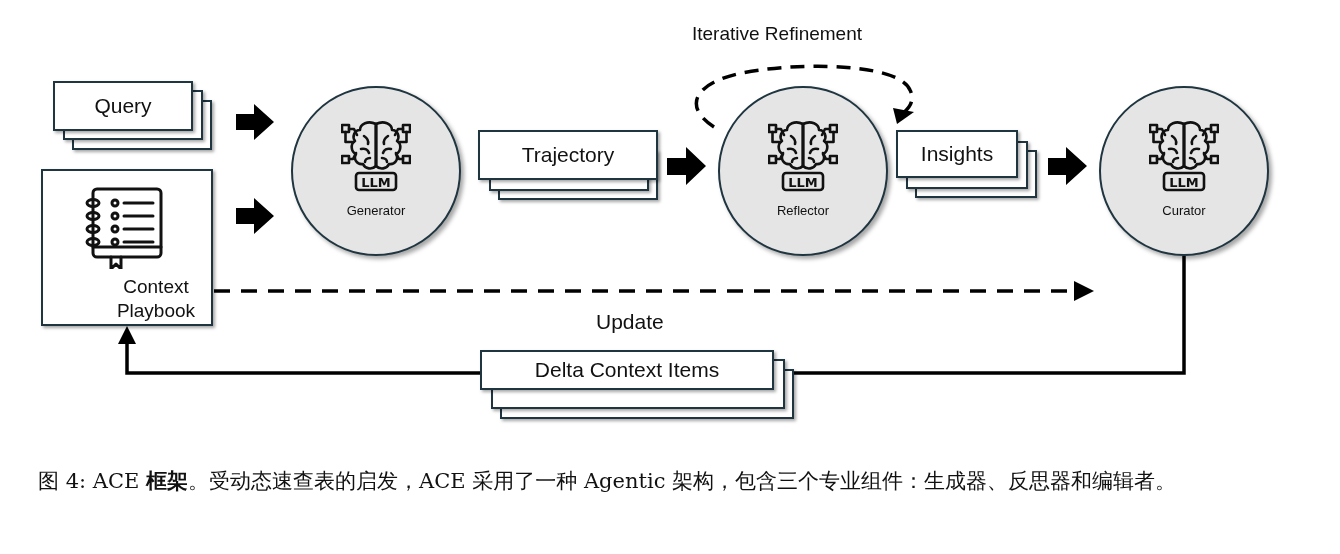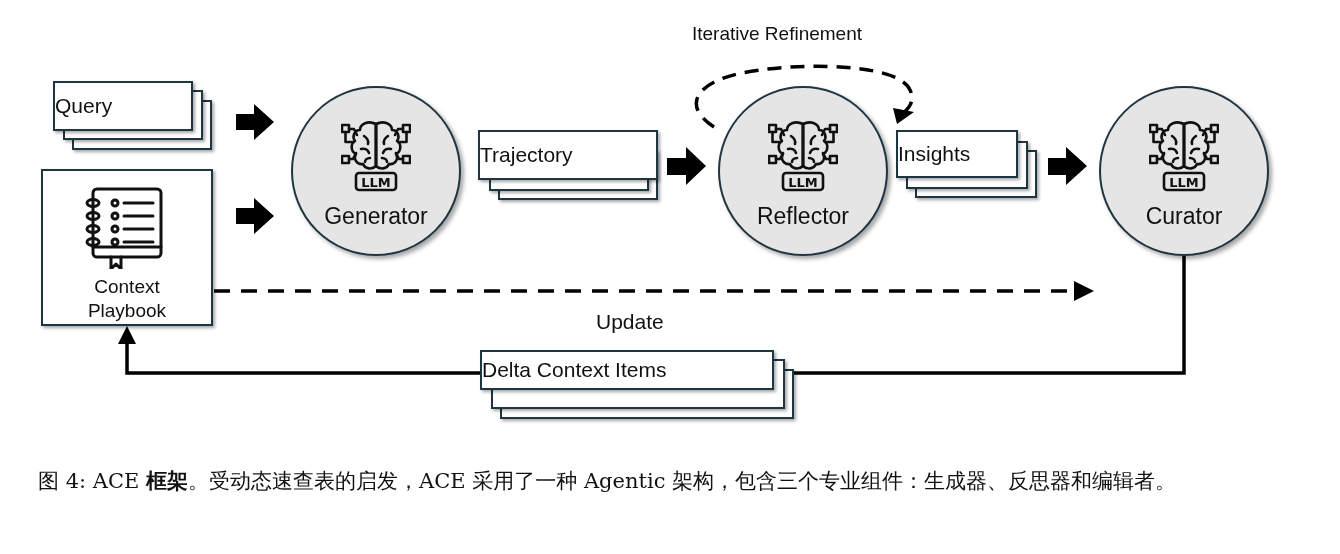--- a/index.html
+++ b/index.html
@@ -2,35 +2,35 @@
 <html><head>
 <meta charset="utf-8">
 <style>
   html, body { margin: 0; padding: 0; background: #ffffff; }
   body { width: 1340px; height: 554px; position: relative; overflow: hidden; font-family: "Liberation Sans", sans-serif; color: #111; }
   .abs { position: absolute; }
   .stack { position: absolute; }
   .card {
     position: absolute; background: #fff; border: 2px solid #1f3540;
     box-shadow: 2px 2px 3px rgba(0,0,0,0.35);
-    display: flex; align-items: center; justify-content: flex-start;
+    display: flex; align-items: center; justify-content: center;
     font-size: 21px; color: #111; box-sizing: border-box;
   }
   .node {
     position: absolute; width: 170px; height: 170px; border-radius: 50%;
     border: 2px solid #1f3540; background: #e5e5e5;
     box-shadow: 3px 3px 4px rgba(0,0,0,0.35); box-sizing: border-box;
   }
   .node .icon { position: absolute; left: 50%; top: 30px; transform: translateX(-50%); width: 70px; height: 74px; }
-  .node .lbl { position: absolute; width: 100%; text-align: center; top: 115px; font-size: 23px; color: #111; }
+  .node .lbl { position: absolute; width: 100%; text-align: center; top: 115px; font-size: 13px; color: #111; }
   .playbook {
     position: absolute; left: 41px; top: 169px; width: 172px; height: 157px;
     border: 2px solid #1f3540; background: #fff; box-shadow: 2px 2px 3px rgba(0,0,0,0.35); box-sizing: border-box;
   }
-  .playbook .lbl { position: absolute; width: 100%; text-align: center; top: 104px; font-size: 19px; line-height: 24px; }
+  .playbook .lbl { position: absolute; width: 100%; text-align: center; top: 104px; font-size: 19px; line-height: 24px; padding-left: 29px; }
   .label-text { position: absolute; font-size: 19px; color: #111; white-space: nowrap; }
   .caption {
     position: absolute; left: 38px; top: 462px; width: 1280px;
     font-family: "DejaVu Serif", serif; font-size: 21px; line-height: 38px; color: #111;
   }
   .caption b { font-weight: bold; }
   svg.overlay { position: absolute; left: 0; top: 0; }
 </style>
 </head>
 <body>

